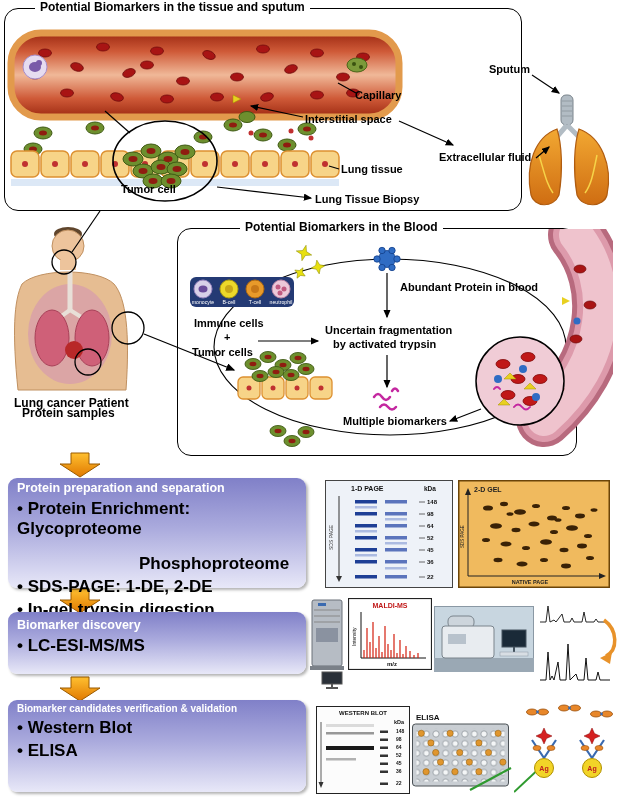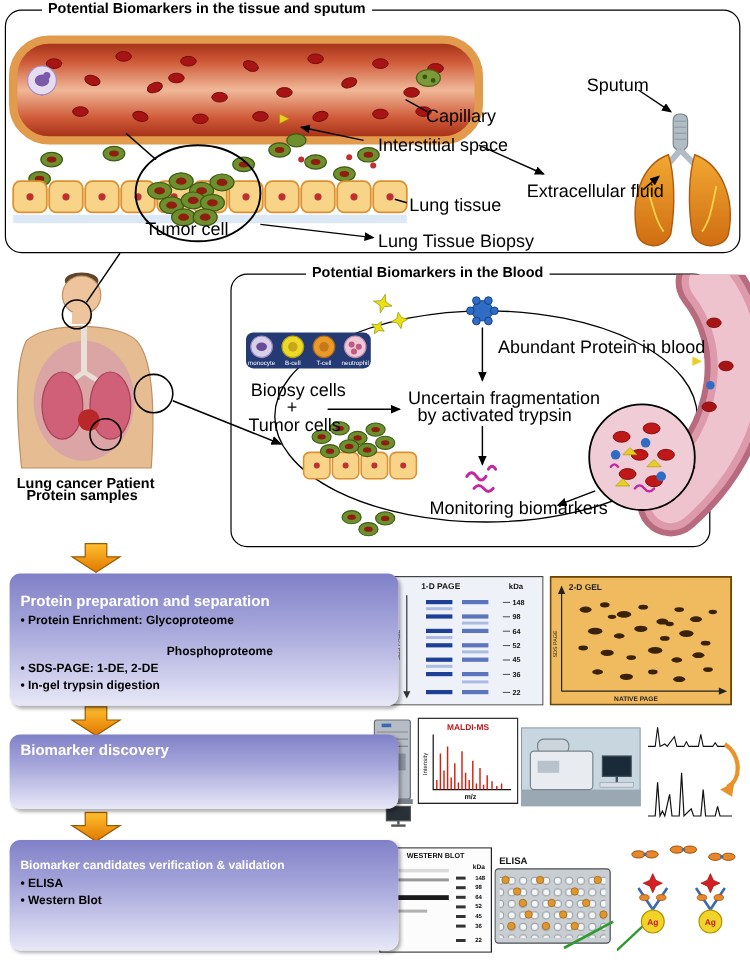--- a/index.html
+++ b/index.html
@@ -1,40 +1,40 @@
 <!DOCTYPE html>
 <html><head>
 <meta charset="utf-8">
 <style>
   *{box-sizing:border-box;margin:0;padding:0}
   body{background:#fff}
   .page{position:relative;width:625px;height:800px;background:#fff;font-family:"Liberation Sans",sans-serif;overflow:hidden}
   .panel{position:absolute;border:1.6px solid #000;border-radius:14px;background:#fff}
   .panel-title{position:absolute;top:-9px;background:#fff;padding:0 5px;font-size:12px;font-weight:bold;white-space:nowrap;z-index:6}
   .panel-svg{position:absolute;left:0;top:0;z-index:1}
-  .lbl{position:absolute;font-weight:normal;font-size:15px;white-space:nowrap;z-index:6;color:#000}
+  .lbl{position:absolute;font-weight:bold;font-size:11px;white-space:nowrap;z-index:6;color:#000}
   .caption{position:absolute;font-weight:bold;font-size:12px;z-index:6;color:#000}
-  .step-box{position:absolute;left:8px;width:324px;border-radius:9px;
+  .step-box{position:absolute;left:8px;width:298px;border-radius:9px;
     background:linear-gradient(180deg,#8080c8 0%,#aaaadd 45%,#e8e8f8 100%);
-    box-shadow:2px 2px 3px rgba(0,0,0,.3);padding:16px 9px;z-index:3}
+    box-shadow:2px 2px 3px rgba(0,0,0,.3);padding:3px 9px;z-index:3}
   .step-title{color:#fff;font-weight:bold;font-size:12.5px;margin-bottom:4px}
   .step-title.small{font-size:10px}
-  .bullet{color:#000;font-weight:bold;font-size:10px;margin-top:3px}
+  .bullet{color:#000;font-weight:bold;font-size:17px;margin-top:3px}
   .bullet.indent{padding-left:122px;margin-top:15px}
   .overlay{position:absolute;left:0;top:0;width:625px;height:800px;z-index:4;pointer-events:none}
   .fig{position:absolute;z-index:2}
   svg{display:block}
   svg text{font-family:"Liberation Sans",sans-serif}
 </style>
 </head>
 <body>
 
 <div class="page">
 
-  <div class="panel" style="left:4px;top:8px;width:613px;height:203px">
+  <div class="panel" style="left:4px;top:8px;width:518px;height:203px">
     <div class="panel-title" style="left:30px">Potential Biomarkers in the tissue and sputum</div>
 
     <svg class="panel-svg" width="610" height="200" viewBox="0 0 610 200">
       <defs>
         <linearGradient id="gcap" x1="0" y1="0" x2="0" y2="1">
           <stop offset="0" stop-color="#9e2a12"></stop>
             <stop offset="0.22" stop-color="#cf5a38"></stop>
           <stop offset="0.5" stop-color="#f0b898"></stop>
             <stop offset="0.78" stop-color="#cf5a38"></stop>
           <stop offset="1" stop-color="#9e2a12"></stop>
@@ -186,21 +186,21 @@
         <line x1="531" y1="149" x2="544" y2="138" marker-end="url(#mkt)"></line>
         <line x1="351" y1="84" x2="333" y2="74"></line>
         <line x1="212" y1="178" x2="306" y2="189" marker-end="url(#mkt)"></line>
         <line x1="334" y1="160" x2="324" y2="157"></line>
         <line x1="100" y1="102" x2="125" y2="124"></line>
       </g>
     </svg>
 
     <div class="lbl" style="left:350px;top:80px">Capillary</div>
     <div class="lbl" style="left:484px;top:54px">Sputum</div>
-    <div class="lbl" style="left:310px;top:104px">Interstitial space</div>
+    <div class="lbl" style="left:300px;top:104px">Interstitial space</div>
     <div class="lbl" style="left:434px;top:142px">Extracellular fluid</div>
     <div class="lbl" style="left:336px;top:154px">Lung tissue</div>
     <div class="lbl" style="left:116px;top:174px">Tumor cell</div>
     <div class="lbl" style="left:310px;top:184px">Lung Tissue Biopsy</div>
   </div>
 
   <svg class="fig" style="left:8px;top:222px" width="175" height="172" viewBox="0 0 175 172">
     <ellipse cx="60" cy="12" rx="14" ry="7" fill="#5f452c"></ellipse>
     <circle cx="60" cy="24" r="16" fill="#edc49c" stroke="#c09060"></circle>
     <rect x="52" y="38" width="16" height="10" fill="#edc49c"></rect>
@@ -213,21 +213,21 @@
     <circle cx="66" cy="128" r="9" fill="#b82828"></circle>
     <g fill="none" stroke="#000" stroke-width="1.3">
       <circle cx="56" cy="40" r="12"></circle>
         <circle cx="120" cy="106" r="16"></circle>
         <circle cx="80" cy="140" r="13"></circle>
     </g>
   </svg>
   <div class="caption" style="left:14px;top:396px">Lung cancer Patient</div>
   <div class="caption" style="left:22px;top:406px">Protein samples</div>
 
-  <div class="panel" style="left:192px;top:228px;width:400px;height:228px">
+  <div class="panel" style="left:177px;top:228px;width:400px;height:228px">
     <div class="panel-title" style="left:62px">Potential Biomarkers in the Blood</div>
 
     <svg class="panel-svg" width="435" height="225" viewBox="0 0 435 225">
       <defs>
         <marker id="mkb" markerWidth="8" markerHeight="8" refX="6" refY="3" orient="auto">
           <path d="M0,0 L7,3 L0,6 Z" fill="#000"></path>
         </marker>
         <clipPath id="cpb">
             <circle cx="342" cy="152" r="44"></circle>
           </clipPath>
@@ -359,26 +359,26 @@
 
       <g stroke="#000" stroke-width="1.2" fill="none">
         <line x1="209" y1="44" x2="209" y2="88" marker-end="url(#mkb)"></line>
         <line x1="209" y1="126" x2="209" y2="158" marker-end="url(#mkb)"></line>
         <line x1="80" y1="112" x2="140" y2="112" marker-end="url(#mkb)"></line>
         <line x1="303" y1="180" x2="272" y2="192" marker-end="url(#mkb)"></line>
       </g>
     </svg>
 
     <div class="lbl" style="left:222px;top:52px">Abundant Protein in blood</div>
-    <div class="lbl" style="left:16px;top:88px">Biopsy cells</div>
+    <div class="lbl" style="left:16px;top:88px">Immune cells</div>
     <div class="lbl" style="left:46px;top:102px">+</div>
     <div class="lbl" style="left:14px;top:117px">Tumor cells</div>
     <div class="lbl" style="left:147px;top:95px">Uncertain fragmentation</div>
     <div class="lbl" style="left:155px;top:109px">by activated trypsin</div>
-    <div class="lbl" style="left:165px;top:186px">Monitoring biomarkers</div>
+    <div class="lbl" style="left:165px;top:186px">Multiple biomarkers</div>
   </div>
 
   <svg class="fig" style="left:58px;top:452px" width="44" height="26" viewBox="0 0 44 26">
     <defs>
         <linearGradient id="ga1" x1="0" y1="0" x2="0" y2="1">
           <stop offset="0" stop-color="#ffc030"></stop>
           <stop offset="1" stop-color="#e07800"></stop>
         </linearGradient>
       </defs>
     <polygon points="13,1 31,1 31,12 42,12 22,25 2,12 13,12" fill="url(#ga1)" stroke="#9a5a00"></polygon>
@@ -405,26 +405,27 @@
   <div class="step-box" style="top:478px;height:110px">
     <div class="step-title">Protein preparation and separation</div>
     <div class="bullet">• Protein Enrichment: Glycoproteome</div>
     <div class="bullet indent">Phosphoproteome</div>
     <div class="bullet">• SDS-PAGE: 1-DE, 2-DE</div>
     <div class="bullet">• In-gel trypsin digestion</div>
   </div>
 
   <div class="step-box" style="top:612px;height:62px;padding-top:6px">
     <div class="step-title">Biomarker discovery</div>
+    <div class="bullet">• LC-ESI-MS/MS</div>
   </div>
 
   <div class="step-box" style="top:700px;height:92px">
     <div class="step-title small">Biomarker candidates verification &amp; validation</div>
+    <div class="bullet">• Western Blot</div>
     <div class="bullet">• ELISA</div>
-    <div class="bullet">• Western Blot</div>
   </div>
 
   <svg class="fig" style="left:325px;top:480px" width="128" height="108" viewBox="0 0 128 108">
     <rect x="0.5" y="0.5" width="127" height="107" fill="#eef2f8" stroke="#444"></rect>
     <text x="26" y="11" font-size="7" font-weight="bold" fill="#111">1-D PAGE</text>
     <text x="99" y="11" font-size="6.5" font-weight="bold" fill="#111">kDa</text>
     <line x1="14" y1="16" x2="14" y2="98" stroke="#333"></line>
       <polygon points="14,102 11,96 17,96" fill="#333"></polygon>
     <text transform="translate(8,70) rotate(-90)" font-size="5" fill="#333">SDS PAGE</text>
     <g fill="#1e3f96">

